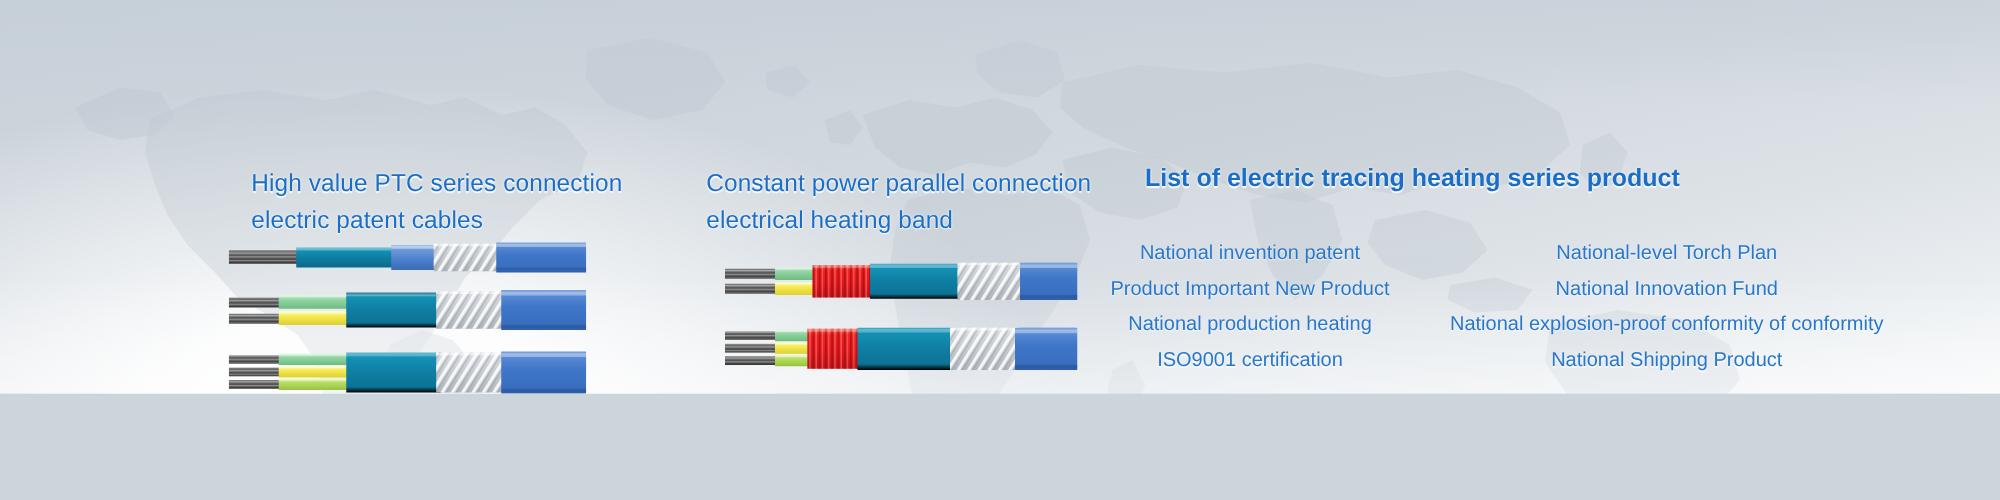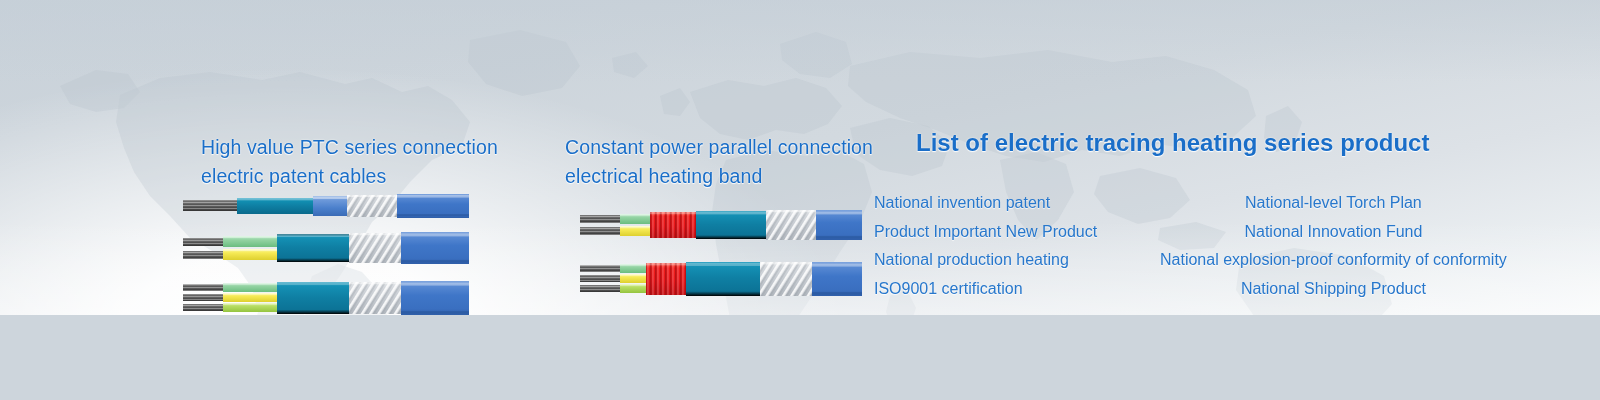--- a/index.html
+++ b/index.html
@@ -51,37 +51,37 @@
     white-space:nowrap;
     text-shadow: 0 1px 1px rgba(255,255,255,0.95), 0 0 2px rgba(255,255,255,0.8);
   }
   #heading-ptc     { left:201px; top:133px; }
   #heading-constant{ left:565px; top:133px; }
 
   .title-main {
     position:absolute;
     left:916px; top:128px;
     color:#1a6ec8;
-    font-size:24px;
+    font-size:20px;
     line-height:30px;
     font-weight:bold;
     white-space:nowrap;
     text-shadow: 0 1px 1px rgba(255,255,255,0.95), 0 0 2px rgba(255,255,255,0.85);
   }
 
   
   .cert-col {
     position:absolute;
     color:#2777cc;
     font-size:16px;
     line-height:28.5px;
     white-space:nowrap;
     text-shadow: 0 1px 1px rgba(255,255,255,0.9);
   }
-  #cert-col-left  { left:874px; top:189px; width:252px; text-align:left; }
+  #cert-col-left  { left:874px; top:189px; width:252px; text-align:center; }
   #cert-col-right { left:1160px; top:189px; text-align:center; }
   .cert-item { display:block; }
 
   
   .cable { position:absolute; }
   .cable svg { display:block; }
 </style>
 </head>
 <body>
 

